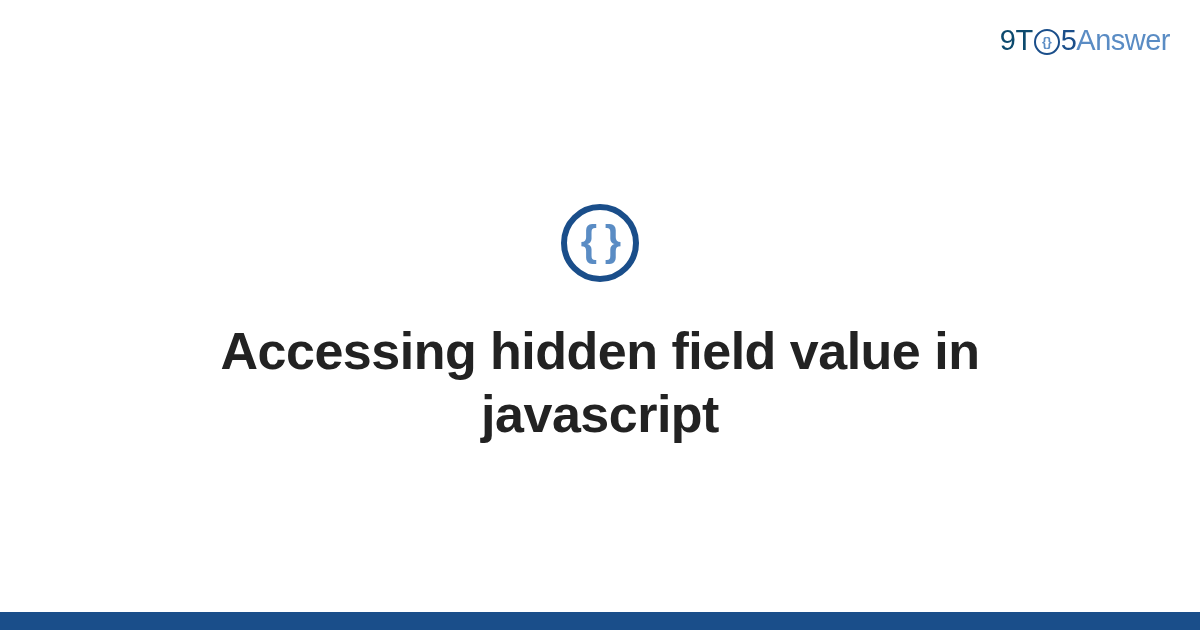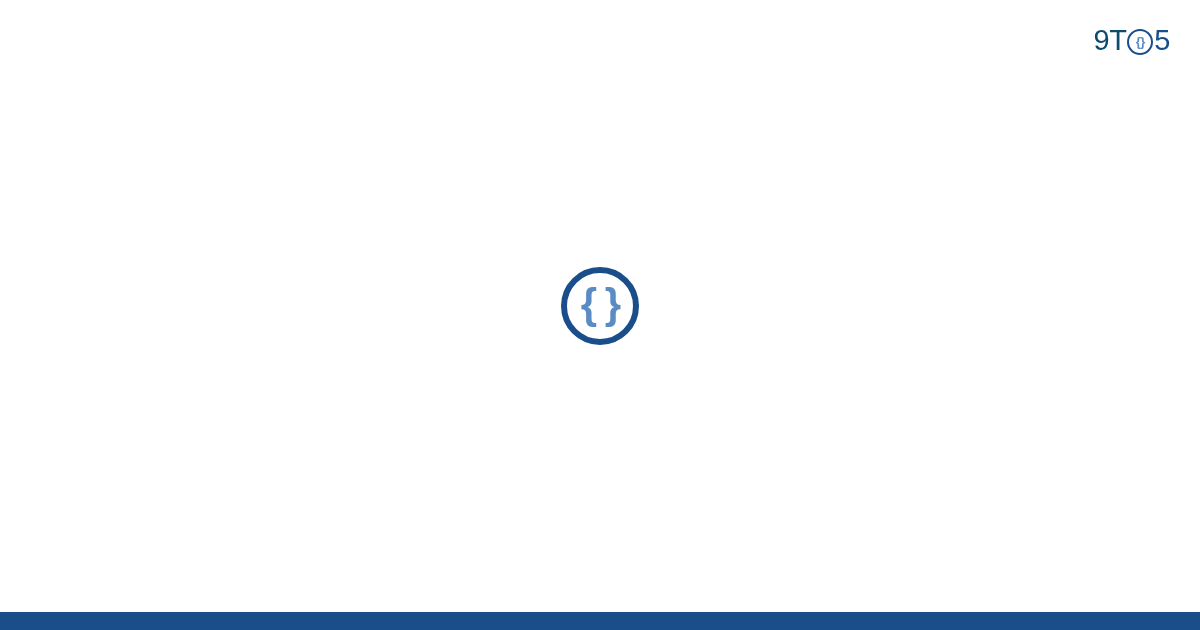--- a/index.html
+++ b/index.html
@@ -106,21 +106,23 @@
   </style>
 </head>
 <body>
 
 <div class="brand-logo">
   <span class="brand-9t">9T</span>
   <span class="brand-o">
     <span class="brand-o-inner">{}</span>
   </span>
   <span class="brand-5">5</span>
+  <span class="brand-answer">Answer</span>
 </div>
 
 <div class="content-area">
   <div class="topic-icon">
     <span class="braces">{ }</span>
   </div>
+  <h1 class="title">Accessing hidden field value in javascript</h1>
 </div>
 
 <div class="footer-bar"></div>
 
 </body></html>

